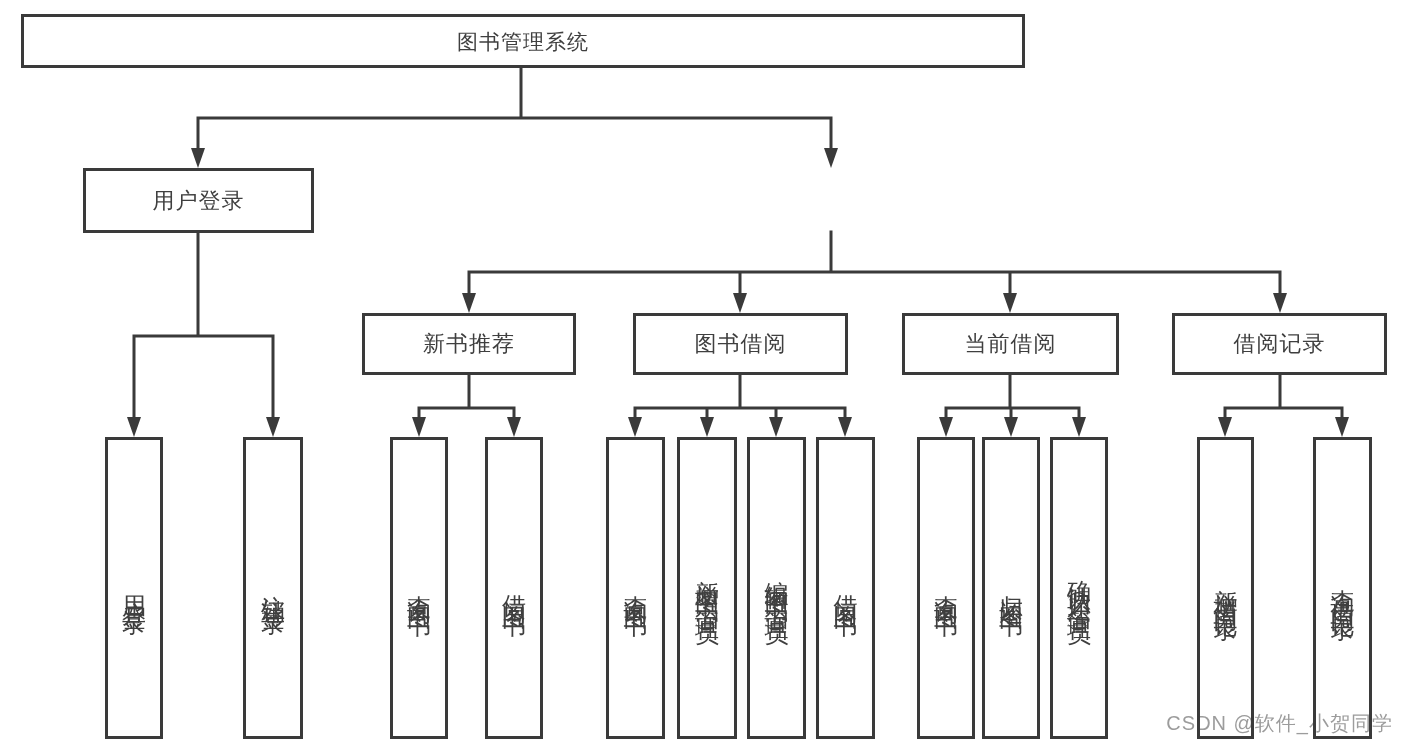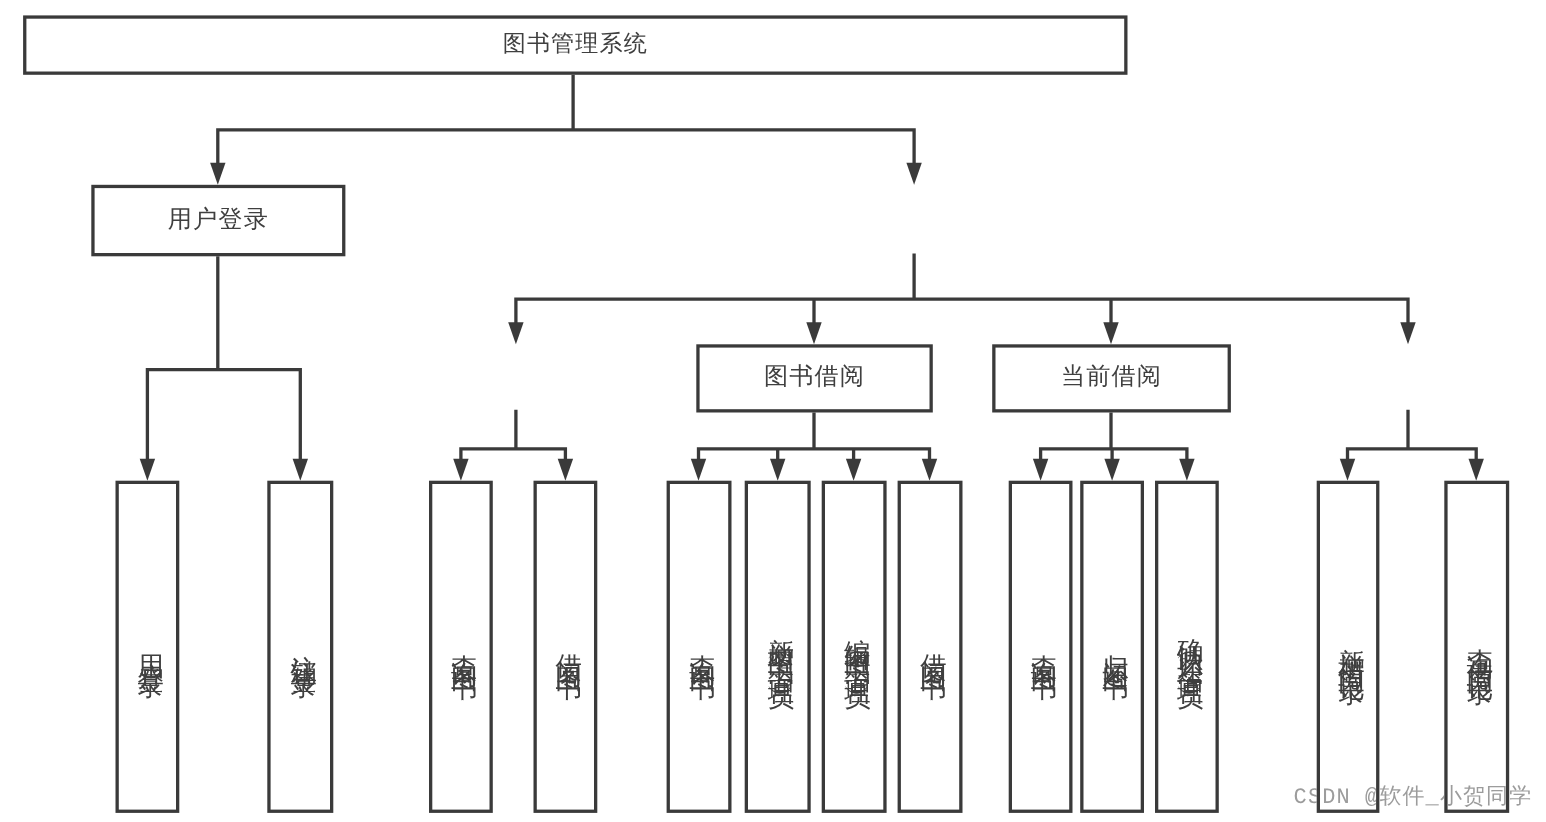--- a/index.html
+++ b/index.html
@@ -5,21 +5,21 @@
   :root{
     --line:#3a3a3a;
     --text:#3f3f3f;
     --watermark:#9c9c9c;
     --background:#ffffff;
   }
   html,body{margin:0;padding:0;background:var(--background);}
   .canvas{
     position:relative;width:1405px;height:747px;overflow:hidden;
     background:var(--background);
-    font-family:Liberation Mono, monospace;
+    font-family:Liberation Sans, sans-serif;
     color:var(--text);
   }
   .connectors{position:absolute;left:0;top:0;width:1405px;height:747px;z-index:1;}
   .connectors path{stroke:var(--line);stroke-width:3;fill:none;stroke-linecap:square;}
   .connectors polygon{fill:var(--line);stroke:none;}
   .node{
     position:absolute;box-sizing:border-box;
     border:3px solid var(--line);background:var(--background);
     display:flex;align-items:center;justify-content:center;
     z-index:2;
@@ -80,25 +80,31 @@
   </svg>
 
   <div class="node root" style="left:21px;top:14px;width:1004px;height:54px">
     <span class="hlabel">图书管理系统</span>
   </div>
 
   <div class="node" style="left:83px;top:168px;width:231px;height:65px">
     <span class="hlabel">用户登录</span>
   </div>
 
+  <div class="node" style="left:362px;top:313px;width:214px;height:62px">
+    <span class="hlabel">新书推荐</span>
+  </div>
   <div class="node" style="left:902px;top:313px;width:217px;height:62px">
     <span class="hlabel">当前借阅</span>
   </div>
   <div class="node" style="left:633px;top:313px;width:215px;height:62px">
     <span class="hlabel">图书借阅</span>
+  </div>
+  <div class="node" style="left:1172px;top:313px;width:215px;height:62px">
+    <span class="hlabel">借阅记录</span>
   </div>
 
   <div class="node" style="left:105px;top:437px;width:58px;height:302px">
     <span class="vlabel">用户登录</span>
   </div>
   <div class="node" style="left:243px;top:437px;width:60px;height:302px">
     <span class="vlabel">注销登录</span>
   </div>
 
   <div class="node" style="left:390px;top:437px;width:58px;height:302px">

